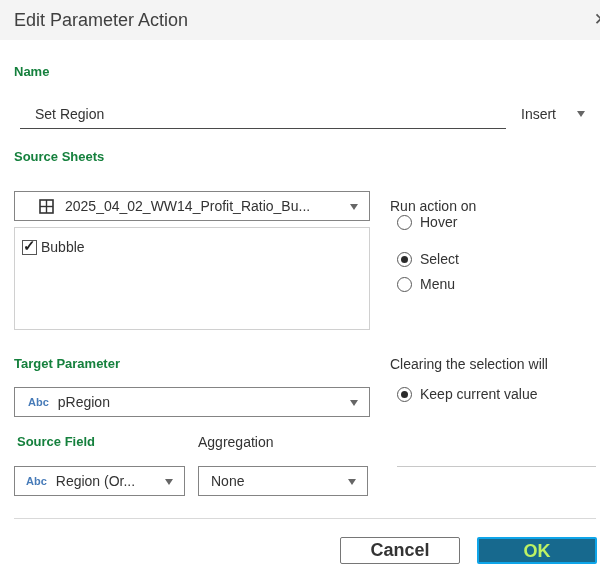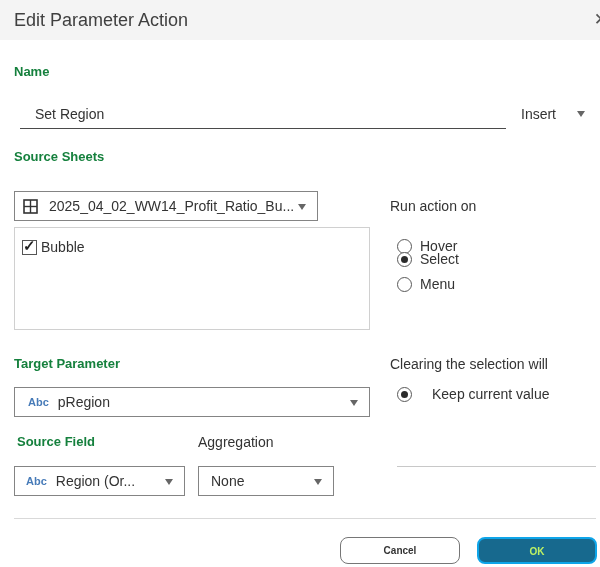--- a/index.html
+++ b/index.html
@@ -22,46 +22,46 @@
   .insert .txt { font-size:14px; color:#333; }
 
   .caret { width:0; height:0; border-left:4.5px solid transparent; border-right:4.5px solid transparent; border-top:6px solid #666; }
 
   
   .combo { position:absolute; height:30px; background:#fff; border:1px solid #848484; display:flex; align-items:center; cursor:pointer; }
   .combo .val { font-size:14px; color:#333; white-space:nowrap; overflow:hidden; }
   .combo .caret { position:absolute; right:11px; top:12px; }
   .abc { font-size:11px; font-weight:bold; color:#477BB8; margin-right:9px; }
 
-  .sheet-combo { left:14px; top:191px; width:304px; padding-left:8px; }
+  .sheet-combo { left:14px; top:191px; width:356px; padding-left:24px; }
   .sheet-combo .val { margin-left:11px; }
   .pregion-combo { left:14px; top:387px; width:356px; padding-left:13px; }
   .srcfield-combo { left:14px; top:466px; width:171px; padding-left:11px; }
-  .agg-combo { left:198px; top:466px; width:136px; padding-left:12px; }
+  .agg-combo { left:198px; top:466px; width:170px; padding-left:12px; }
 
   
   .listbox { position:absolute; left:14px; top:227px; width:356px; height:103px; border:1px solid #d0d0d0; background:#fff; padding-top:6px; }
   .cbrow { display:flex; align-items:center; height:26px; padding-left:7px; cursor:pointer; }
   .cb { position:relative; width:15px; height:15px; border:1px solid #555; background:#fff; margin-right:4px; flex:none; }
   .cb .mark { display:none; position:absolute; left:0px; top:-4px; font-size:15px; font-weight:bold; color:#222; }
   .cb.on .mark { display:block; }
   .cbrow .optlabel { font-size:14px; color:#333; }
 
   
   .opt { position:absolute; left:397px; display:flex; align-items:center; cursor:pointer; }
   .radio { position:relative; width:15px; height:15px; border:1px solid #595959; border-radius:50%; background:#fff; margin-right:8px; flex:none; }
   .radio .dot { display:none; position:absolute; left:3px; top:3px; width:7px; height:7px; border-radius:50%; background:#2b2b2b; }
   .radio.on .dot { display:block; }
   .opt .optlabel { font-size:14px; color:#333; }
 
   .divider-right { position:absolute; left:397px; width:199px; top:466px; height:1px; background:#c8c8c8; }
   .divider-footer { position:absolute; left:14px; width:582px; top:518px; height:1px; background:#d9d9d9; }
 
   
-  .btn { position:absolute; top:537px; width:120px; height:27px; font-family:"Liberation Sans", sans-serif; font-size:10px; font-weight:bold; border-radius:8px; text-align:center; line-height:25px; cursor:pointer; }
+  .btn { position:absolute; top:537px; width:120px; height:27px; font-family:"Liberation Sans", sans-serif; font-size:18px; font-weight:bold; border-radius:2px; text-align:center; line-height:25px; cursor:pointer; }
   .btn-cancel { left:340px; background:#fff; border:1px solid #767676; color:#333; }
   .btn-ok { left:477px; background:#17698E; border:2px solid #0ea5e9; color:#bef264; }
 
   
   .sheet-icon { flex:none; width:15px; height:15px; }
 </style>
 </head>
 <body>
 
 <div class="dialog">
@@ -94,21 +94,21 @@
   <div class="listbox">
     <div class="cbrow">
       <span class="cb on">
           <span class="mark">✓</span>
         </span>
       <span class="optlabel">Bubble</span>
     </div>
   </div>
 
   <div class="lbl-reg" style="left:390px; top:198px;">Run action on</div>
-  <div class="opt" style="top:238px;">
+  <div class="opt" style="top:214px;">
     <span class="radio"></span>
     <span class="optlabel">Hover</span>
   </div>
   <div class="opt" style="top:251px;">
     <span class="radio on">
         <span class="dot"></span>
       </span>
     <span class="optlabel">Select</span>
   </div>
   <div class="opt" style="top:276px;">
@@ -117,21 +117,21 @@
   </div>
 
   <div class="lbl" style="left:14px; top:356px;">Target Parameter</div>
   <div class="combo pregion-combo">
     <span class="abc">Abc</span>
     <span class="val">pRegion</span>
     <span class="caret"></span>
   </div>
 
   <div class="lbl-reg" style="left:390px; top:356px;">Clearing the selection will</div>
-  <div class="opt" style="top:386px;gap:12px;">
+  <div class="opt" style="top:386px;">
     <span class="radio on">
         <span class="dot"></span>
       </span>
     <span class="optlabel">Keep current value</span>
   </div>
   <div class="divider-right"></div>
 
   <div class="lbl" style="left:17px; top:434px;">Source Field</div>
   <div class="lbl-reg" style="left:198px; top:434px;">Aggregation</div>
   <div class="combo srcfield-combo">

